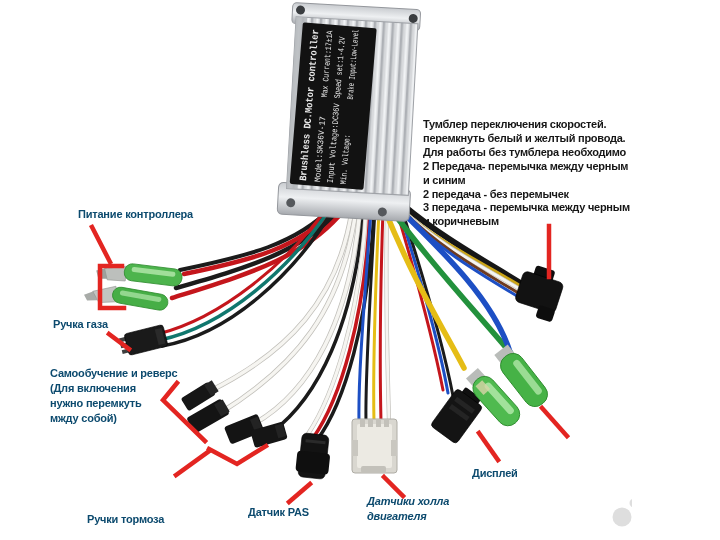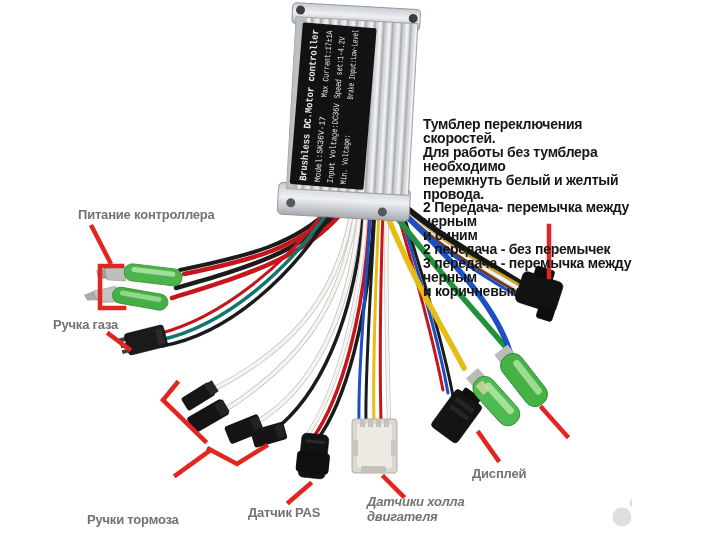--- a/index.html
+++ b/index.html
@@ -1,27 +1,27 @@
 <!DOCTYPE html>
 <html><head>
 <meta charset="utf-8">
 <style>
   html,body{margin:0;padding:0;background:#fff;}
   #canvas{
     position:relative;width:632px;height:540px;background:#ffffff;overflow:hidden;
     font-family:"Liberation Sans",sans-serif;
   }
   .ann{
-    position:absolute;font-weight:700;color:#737373;font-size:13px;line-height:15px;
+    position:absolute;font-weight:700;color:#0c4a6e;font-size:11px;line-height:15px;
     white-space:nowrap;letter-spacing:-0.2px;
   }
   .ann div{white-space:nowrap;}
   #note-block{
     position:absolute;left:423px;top:118px;font-weight:700;color:#161616;
-    font-size:14px;line-height:13.9px;letter-spacing:-0.25px;
+    font-size:11px;line-height:13.9px;letter-spacing:-0.25px;
   }
   #photo-svg{position:absolute;left:0;top:0;}
 </style>
 </head>
 <body>
 
 <div id="canvas">
 
   <svg id="photo-svg" width="720" height="540" viewBox="0 0 720 540">
     <defs>
@@ -215,32 +215,38 @@
     <g fill="#dedede">
       <circle cx="622" cy="517" r="9.5"></circle>
       <circle cx="634" cy="503" r="4.5"></circle>
       <circle cx="638" cy="519" r="5.5"></circle>
       <text x="646" y="527" font-size="25" font-weight="bold" font-family="Liberation Sans, sans-serif">Avito</text>
     </g>
   </svg>
 
   <div id="note-block">
     <div>Тумблер переключения скоростей.</div>
+    <div>перемкнуть белый и желтый провода.</div>
     <div>Для работы без тумблера необходимо</div>
-    <div>перемкнуть белый и желтый провода.</div>
     <div>2 Передача- перемычка между черным</div>
     <div>и синим</div>
     <div>2 передача - без перемычек</div>
     <div>3 передача - перемычка между черным</div>
     <div>и коричневым</div>
   </div>
 
   <div class="ann" style="left:78px;top:207px;">Питание контроллера</div>
   <div class="ann" style="left:53px;top:317px;">Ручка газа</div>
 
+  <div class="ann" style="left:50px;top:366px;">
+    <div>Самообучение и реверс</div>
+    <div>(Для включения</div>
+    <div>нужно перемкуть</div>
+    <div>мжду собой)</div>
+  </div>
 
   <div class="ann" style="left:87px;top:468px;margin-top:44px;">Ручки тормоза</div>
   <div class="ann" style="left:248px;top:505px;">Датчик PAS</div>
 
   <div class="ann" style="left:367px;top:494px;font-style:italic;">
     <div>Датчики холла</div>
     <div>двигателя</div>
   </div>
 
   <div class="ann" style="left:472px;top:466px;">Дисплей</div>

